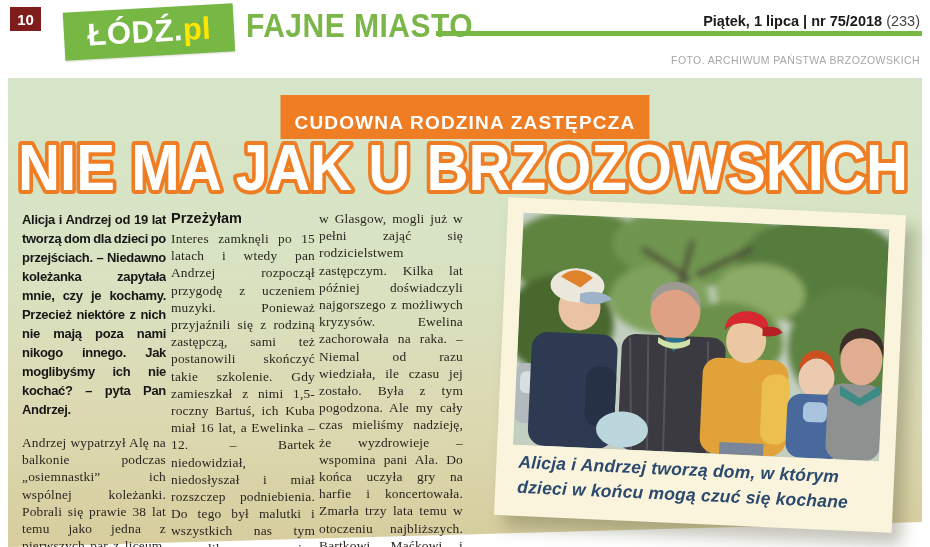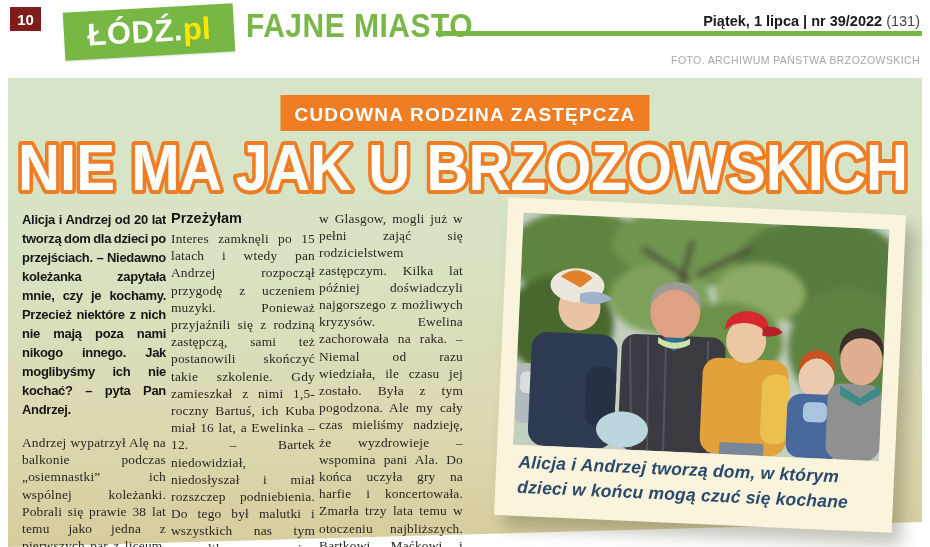--- a/index.html
+++ b/index.html
@@ -41,21 +41,21 @@
   }
   
   .panel{
     position:absolute;left:8px;top:78px;width:914px;height:469px;
     background:linear-gradient(180deg,#d6e5c9 0%,#d8e3c3 38%,#dcd9b2 72%,#d7cd9d 100%);
     clip-path:polygon(0 0,100% 0,100% 444px,0 100%);
   }
   .kicker{
     position:absolute;left:50%;top:95px;transform:translateX(-50%);
     background:#ee7d23;color:#ffffff;font-weight:bold;font-size:19px;
-    letter-spacing:1.2px;padding:9px 14px 5px;white-space:nowrap;
+    letter-spacing:1.2px;padding:17px 14px 5px;white-space:nowrap;
   }
   .headline-svg{position:absolute;left:14px;top:126px;width:902px;height:76px;}
   .headline-svg text{
     font-family:"Liberation Sans","DejaVu Sans",sans-serif;font-weight:bold;
     fill:#ffffff;stroke:#ee7d23;stroke-width:8;paint-order:stroke;
     stroke-linejoin:round;
   }
   
   .col{position:absolute;top:210px;width:144px;height:337px;overflow:hidden;}
   .col1{left:22px;}
@@ -96,36 +96,36 @@
 
 <div class="pagenum">10</div>
 
 <div class="logo-box">
   <span class="t1">ŁÓDŹ.</span>
     <span class="t2">pl</span>
 </div>
 
 <div class="section-title">FAJNE MIASTO</div>
 
-<div class="dateline"><span>Piątek, 1 lipca | nr 39/2022 </span><span class="issue">(131)</span></div>
+<div class="dateline"><span>Piątek, 1 lipca | nr 75/2018 </span><span class="issue">(233)</span></div>
 
 <div class="header-rule"></div>
 
 <div class="photo-credit">FOTO. ARCHIWUM PAŃSTWA BRZOZOWSKICH</div>
 
 <div class="panel"></div>
 
 <div class="kicker">CUDOWNA RODZINA ZASTĘPCZA</div>
 
 <svg class="headline-svg" viewBox="0 0 902 76" preserveAspectRatio="none">
   <text x="4" y="64" font-size="64" textLength="890" lengthAdjust="spacingAndGlyphs">NIE MA JAK U BRZOZOWSKICH</text>
 </svg>
 
 <div class="col col1">
-  <div class="lead">Alicja i Andrzej od 20 lat tworzą dom dla dzieci po przejściach. – Niedawno koleżanka zapytała mnie, czy je kochamy. Przecież niektóre z nich nie mają poza nami nikogo innego. Jak moglibyśmy ich nie kochać? – pyta Pan Andrzej.</div>
+  <div class="lead">Alicja i Andrzej od 19 lat tworzą dom dla dzieci po przejściach. – Niedawno koleżanka zapytała mnie, czy je kochamy. Przecież niektóre z nich nie mają poza nami nikogo innego. Jak moglibyśmy ich nie kochać? – pyta Pan Andrzej.</div>
   <div class="serif">Andrzej wypatrzył Alę na balkonie podczas „osiemnastki” ich wspólnej koleżanki. Pobrali się prawie 38 lat temu jako jedna z pierwszych par z liceum. Pani Alicja marzyła o matematyce stosowanej, ale zajęła się dziećmi: Kubą i Ewelinką. Pan Andrzej (po klasie fortepianu w szkole muzycznej) ukończył wychowanie</div>
 </div>
 
 <div class="col col2">
   <div class="subhead">
     <div>Przeżyłam</div>
   </div>
   <div class="serif">Interes zamknęli po 15 latach i wtedy pan Andrzej rozpoczął przygodę z uczeniem muzyki. Ponieważ przyjaźnili się z rodziną zastępczą, sami też postanowili skończyć takie szkolenie. Gdy zamieszkał z nimi 1,5-roczny Bartuś, ich Kuba miał 16 lat, a Ewelinka – 12. – Bartek niedowidział, niedosłyszał i miał rozszczep podniebienia. Do tego był malutki i wszystkich nas tym rozczulił – wspomina pani Ala.</div>
 
 </div>

